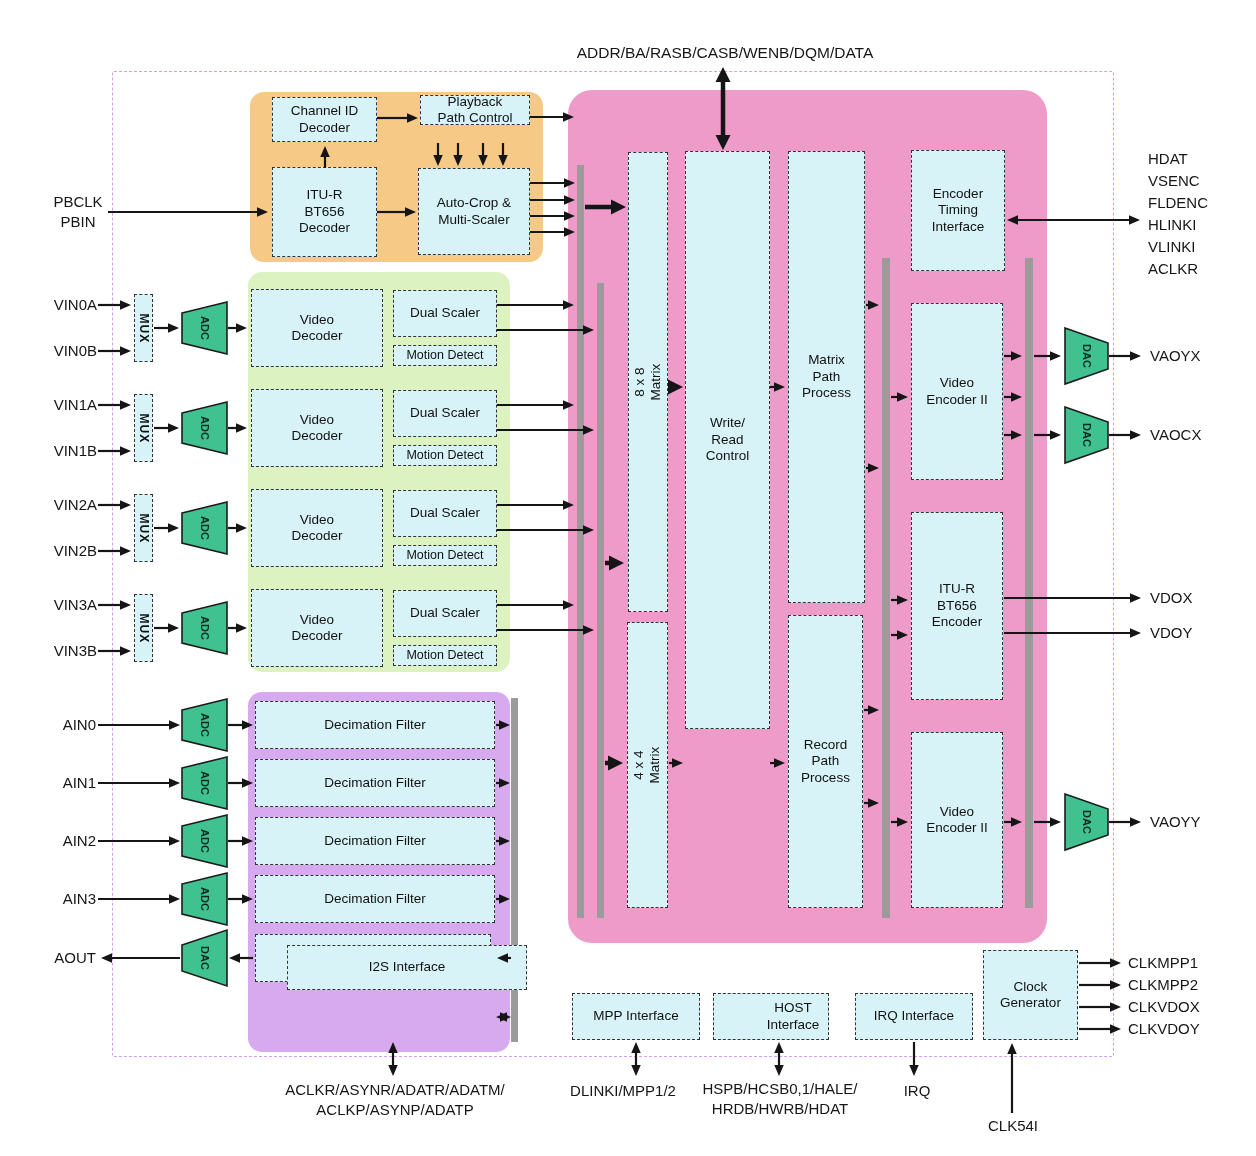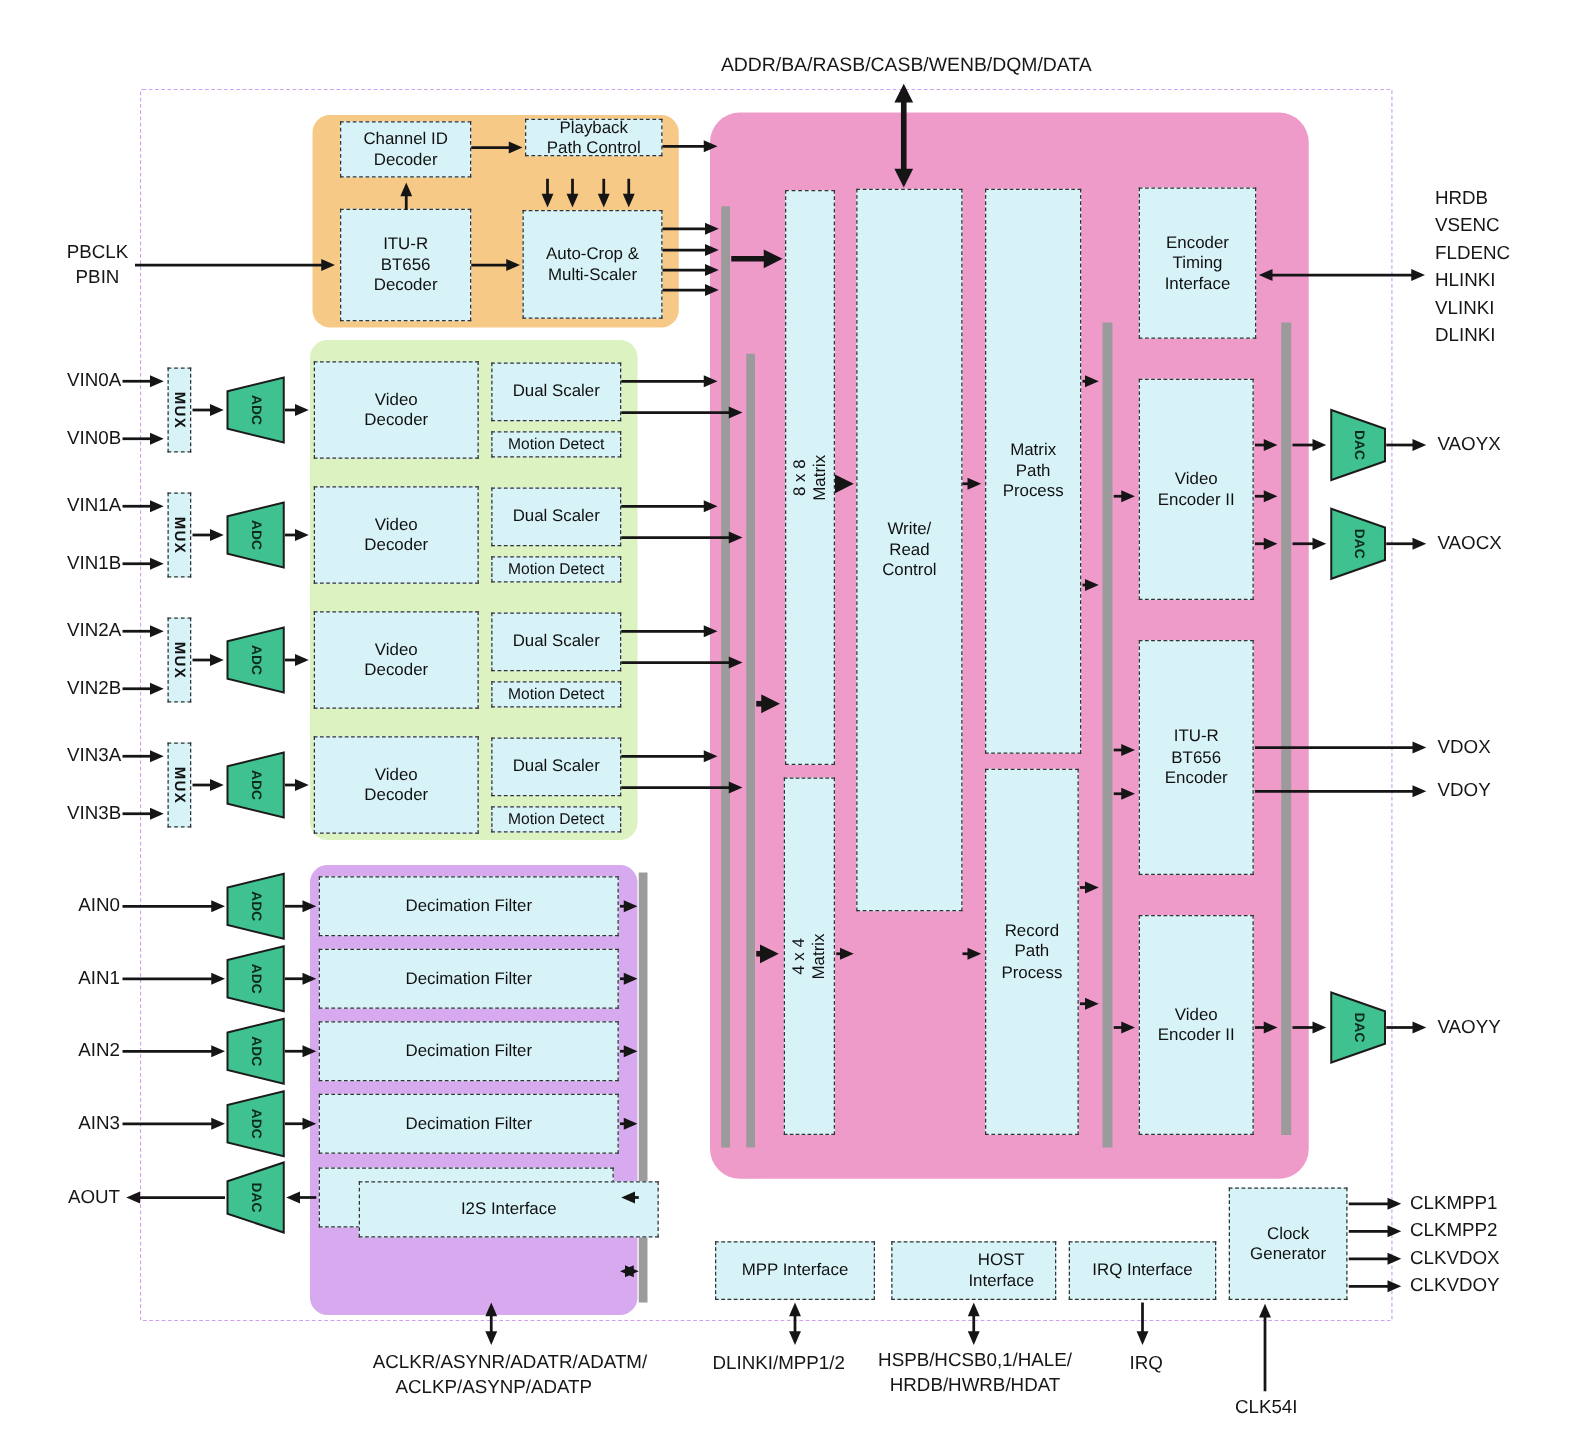--- a/index.html
+++ b/index.html
@@ -98,21 +98,21 @@
 Encoder II</div>
 
   <div class="blk" style="left:255px;top:701px;width:240px;height:48px;">Decimation Filter</div>
   <div class="blk" style="left:255px;top:759px;width:240px;height:48px;">Decimation Filter</div>
   <div class="blk" style="left:255px;top:817px;width:240px;height:48px;">Decimation Filter</div>
   <div class="blk" style="left:255px;top:875px;width:240px;height:48px;">Decimation Filter</div>
   <div class="blk" style="left:255px;top:934px;width:236px;height:48px;">Interpolation Filter</div>
   <div class="blk" style="left:255px;top:945px;width:240px;height:45px;margin-left:32px;">I2S Interface</div>
 
   <div class="blk" style="left:572px;top:993px;width:128px;height:47px;">MPP Interface</div>
-  <div class="blk" style="left:713px;top:993px;width:132px;height:47px;padding-left:44px;">HOST Interface</div>
+  <div class="blk" style="left:713px;top:993px;width:116px;height:47px;padding-left:44px;">HOST Interface</div>
   <div class="blk" style="left:855px;top:993px;width:118px;height:47px;">IRQ Interface</div>
   <div class="blk" style="left:983px;top:950px;width:95px;height:90px;">Clock
 Generator</div>
 
   <div class="tzl" style="left:182px;top:302px;width:45px;height:52px;">
       <span class="vr90">ADC</span>
     </div>
   <div class="tzl" style="left:182px;top:402px;width:45px;height:52px;">
       <span class="vr90">ADC</span>
     </div>
@@ -367,39 +367,39 @@
   <span class="lbl rt" style="left:46px;top:542px;width:51px;">VIN2B</span>
   <span class="lbl rt" style="left:46px;top:596px;width:51px;">VIN3A</span>
   <span class="lbl rt" style="left:46px;top:642px;width:51px;">VIN3B</span>
 
   <span class="lbl rt" style="left:46px;top:716px;width:50px;">AIN0</span>
   <span class="lbl rt" style="left:46px;top:774px;width:50px;">AIN1</span>
   <span class="lbl rt" style="left:46px;top:832px;width:50px;">AIN2</span>
   <span class="lbl rt" style="left:46px;top:890px;width:50px;">AIN3</span>
   <span class="lbl rt" style="left:46px;top:949px;width:50px;">AOUT</span>
 
-  <span class="lbl" style="left:1148px;top:150px;">HRDB</span>
+  <span class="lbl" style="left:1148px;top:150px;">HDAT</span>
   <span class="lbl" style="left:1148px;top:172px;">VSENC</span>
   <span class="lbl" style="left:1148px;top:194px;">FLDENC</span>
   <span class="lbl" style="left:1148px;top:216px;">HLINKI</span>
   <span class="lbl" style="left:1148px;top:238px;">VLINKI</span>
-  <span class="lbl" style="left:1148px;top:260px;">DLINKI</span>
+  <span class="lbl" style="left:1148px;top:260px;">ACLKR</span>
 
   <span class="lbl" style="left:1150px;top:347px;">VAOYX</span>
   <span class="lbl" style="left:1150px;top:426px;">VAOCX</span>
   <span class="lbl" style="left:1150px;top:589px;">VDOX</span>
   <span class="lbl" style="left:1150px;top:624px;">VDOY</span>
   <span class="lbl" style="left:1150px;top:813px;">VAOYY</span>
 
   <span class="lbl" style="left:1128px;top:954px;">CLKMPP1</span>
   <span class="lbl" style="left:1128px;top:976px;">CLKMPP2</span>
   <span class="lbl" style="left:1128px;top:998px;">CLKVDOX</span>
   <span class="lbl" style="left:1128px;top:1020px;">CLKVDOY</span>
 
-  <span class="lbl ctr" style="left:408px;top:1081px;">ACLKR/ASYNR/ADATR/ADATM/</span>
+  <span class="lbl ctr" style="left:395px;top:1081px;">ACLKR/ASYNR/ADATR/ADATM/</span>
   <span class="lbl ctr" style="left:395px;top:1101px;">ACLKP/ASYNP/ADATP</span>
   <span class="lbl ctr" style="left:623px;top:1082px;">DLINKI/MPP1/2</span>
   <span class="lbl ctr" style="left:780px;top:1080px;">HSPB/HCSB0,1/HALE/</span>
   <span class="lbl ctr" style="left:780px;top:1100px;">HRDB/HWRB/HDAT</span>
   <span class="lbl ctr" style="left:917px;top:1082px;">IRQ</span>
   <span class="lbl ctr" style="left:1013px;top:1117px;">CLK54I</span>
 
 </div>
 
 </body></html>

